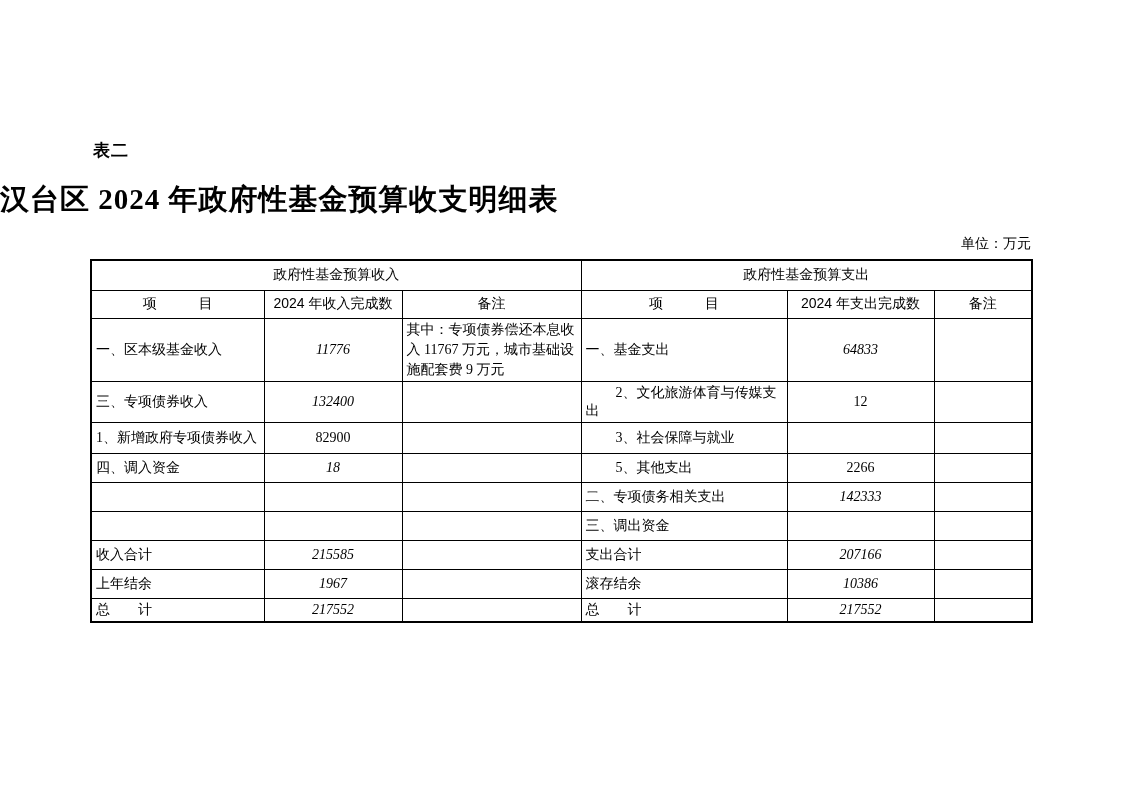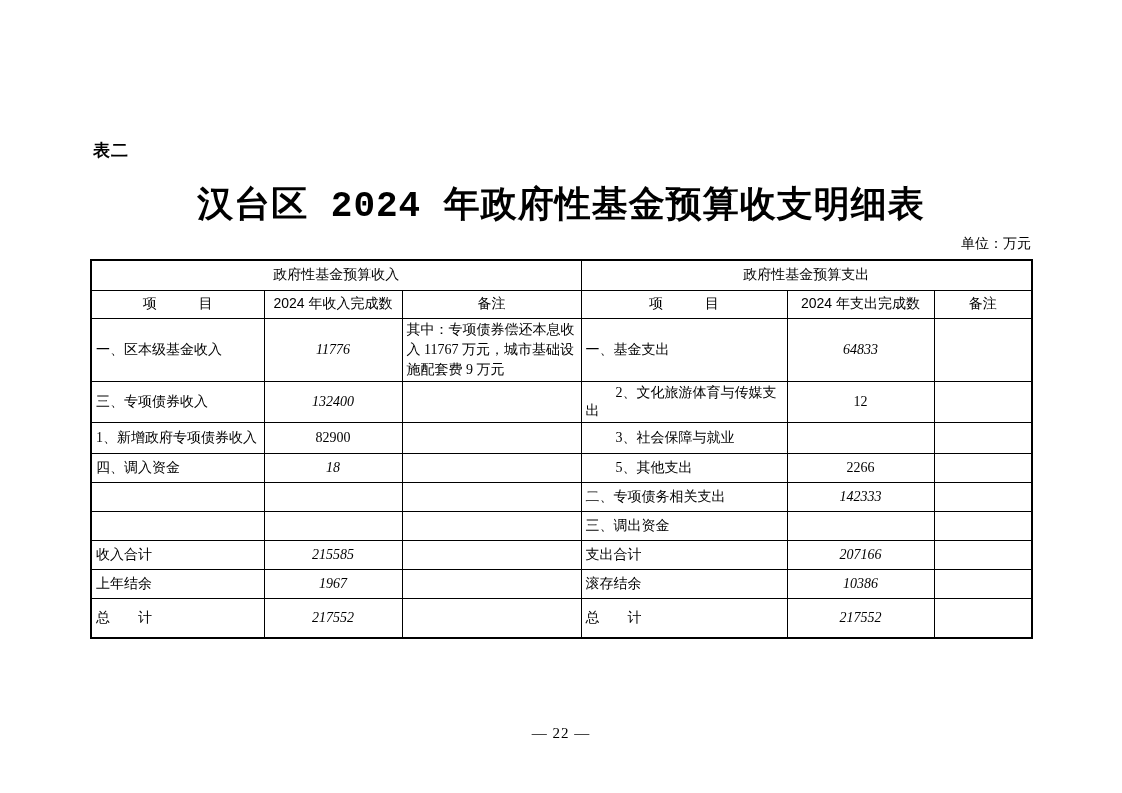--- a/index.html
+++ b/index.html
@@ -12,24 +12,22 @@
     overflow:hidden;
     margin-top:32px;
   }
   .table-label{
     position:absolute;left:93px;top:107px;
     font-family:"Liberation Sans","DejaVu Sans",sans-serif;
     font-size:17px;font-weight:700;letter-spacing:1px;
   }
   .doc-title{
     position:absolute;left:0;right:0;top:148px;
-    text-align:center;
-    font-size:36px;font-weight:700;
+    font-size:29px;font-weight:700;
     letter-spacing:1px;
-    font-family:Liberation Mono, monospace;
   }
   .unit-note{
     position:absolute;top:203px;right:91px;
     font-size:14px;
   }
   table.budget{
     position:absolute;left:90px;top:227px;
     width:941px;
     border-collapse:collapse;
     table-layout:fixed;
@@ -157,26 +155,25 @@
         <td class="rem"></td>
       </tr>
       <tr style="height:29px">
         <td class="tot">上年结余</td>
         <td class="vb">1967</td>
         <td class="rem"></td>
         <td class="tot">滚存结余</td>
         <td class="vb">10386</td>
         <td class="rem"></td>
       </tr>
-      <tr style="height:40px">
+      <tr style="height:24px">
         <td class="tot">总　　计</td>
         <td class="vb">217552</td>
         <td class="rem"></td>
         <td class="tot">总　　计</td>
         <td class="vb">217552</td>
         <td class="rem"></td>
       </tr>
     </tbody>
   </table>
 
-  <div class="page-number">— 22 —</div>
 
 </div>
 
 </body></html>

